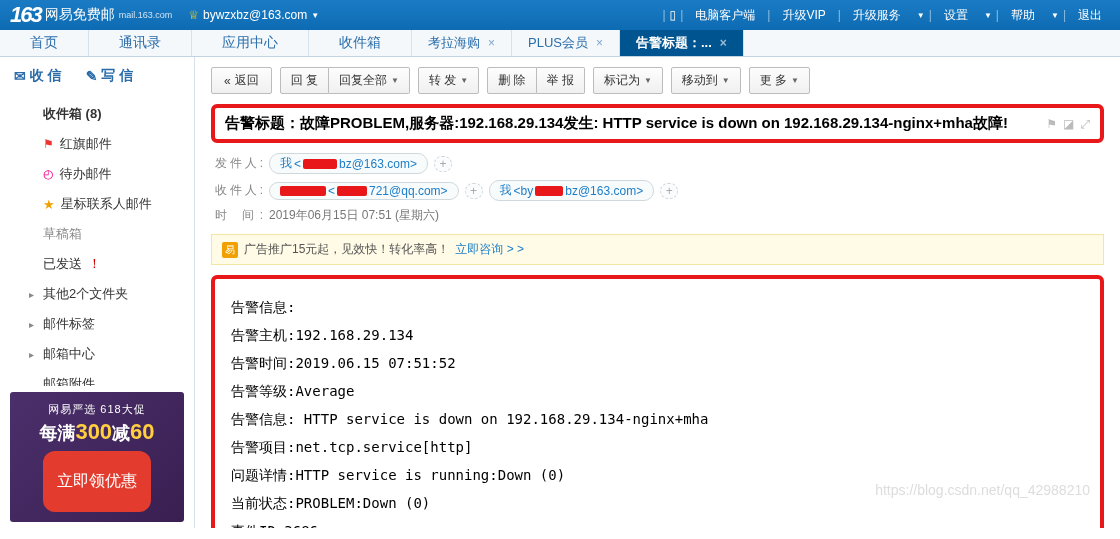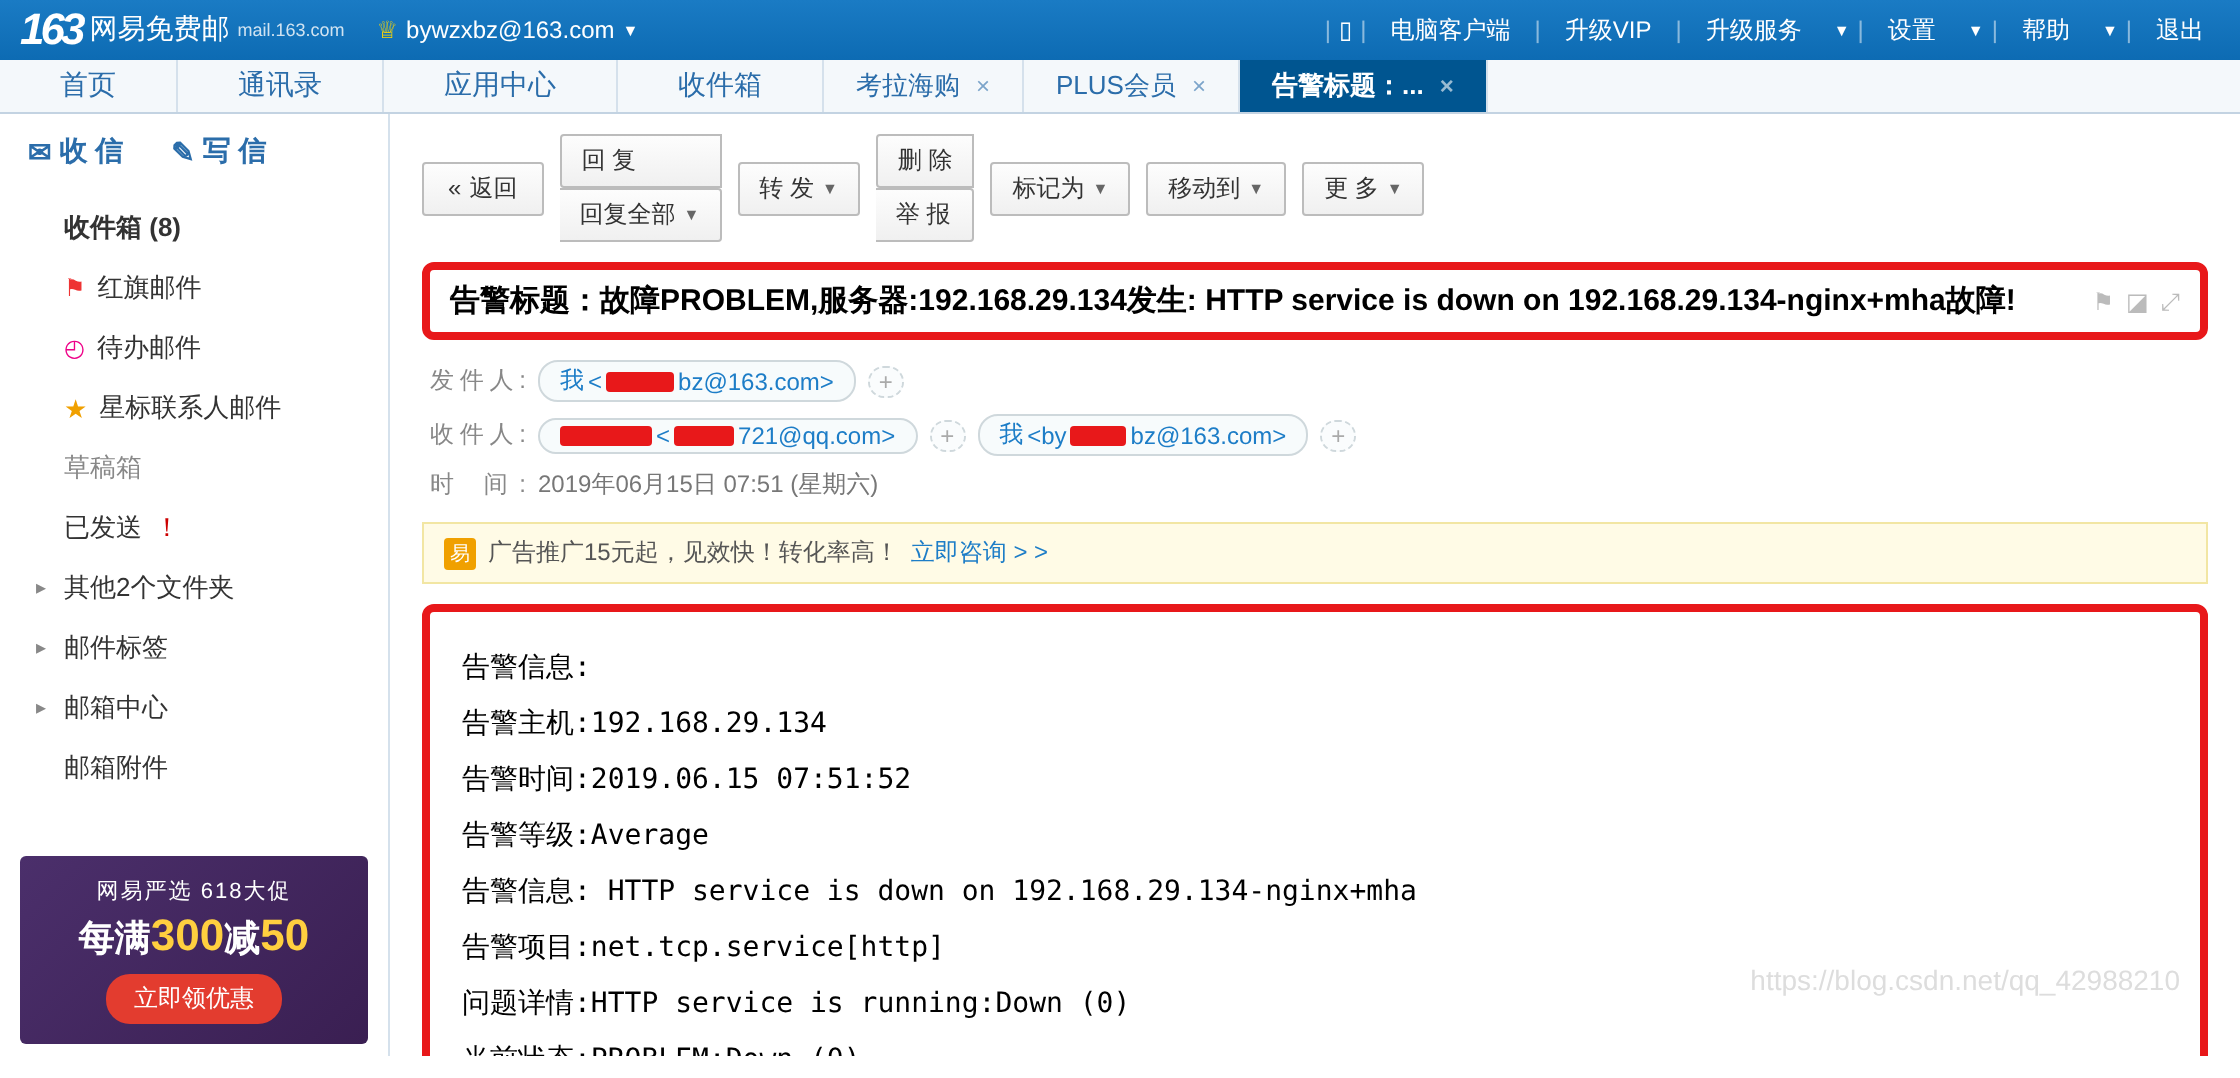--- a/index.html
+++ b/index.html
@@ -24,39 +24,39 @@
   .main-tab.small { padding: 0 16px; font-size: 13px; }
   .main-tab.active { background: #005590; color: #fff; font-weight: bold; }
   .tab-close { margin-left: 8px; font-size: 12px; opacity: 0.6; cursor: pointer; }
   
   
   .content { display: flex; height: calc(539px - 68px); }
   .sidebar { width: 195px; border-right: 1px solid #d5e1ec; background: #fff; display: flex; flex-direction: column; }
   .sidebar-actions { display: flex; padding: 10px 14px; gap: 24px; }
   .sidebar-action { color: #2b6daa; font-size: 14px; font-weight: bold; cursor: pointer; display: flex; align-items: center; gap: 4px; }
   .folders { padding: 4px 0; overflow: auto; flex: 1; }
-  .folder { padding: 6px 18px; color: #333; cursor: pointer; display: flex; align-items: center; gap: 6px; font-size: 13px; }
+  .folder { padding: 6px 29px; color: #333; cursor: pointer; display: flex; align-items: center; gap: 6px; font-size: 13px; }
   .folder.dim { color: #888; }
   .folder .chev { color: #888; font-size: 10px; width: 8px; display: inline-block; }
   .flag-red { color: #e33; font-size: 12px; }
   .clock { color: #e08; font-size: 12px; }
   .star { color: #f0a000; font-size: 13px; }
   
   .promo { margin: 6px 10px; padding: 10px 8px; background: linear-gradient(135deg,#4b2f6b,#3a1f52); color: #fff; border-radius: 3px; text-align: center; }
   .promo-line1 { font-size: 11px; letter-spacing: 1px; }
   .promo-line2 { font-size: 18px; font-weight: bold; margin: 2px 0 6px; }
   .promo-line2 .big { color: #ffcf3f; font-size: 22px; }
-  .promo-btn { background: #e33c2f; color: #fff; font-size: 12px; padding: 4px 14px; border-radius: 12px; display: inline-block; }
+  .promo-btn { background: #e33c2f; color: #fff; font-size: 16px; padding: 20px 14px; border-radius: 12px; display: inline-block; }
   
   
   .main { flex: 1; padding: 10px 16px; overflow: auto; position: relative; }
   .toolbar { display: flex; gap: 8px; align-items: center; margin-bottom: 10px; }
   .tb-btn { background: linear-gradient(#fdfdfd,#f0f0f0); border: 1px solid #bcbcbc; border-radius: 2px; padding: 4px 10px; font-size: 12px; color: #333; cursor: pointer; display: flex; align-items: center; gap: 4px; }
   .tb-btn.back { padding: 4px 12px; }
-  .tb-group { display: flex; flex-direction: column; }
+  .tb-group { display: flex; }
   .tb-group .tb-btn { border-radius: 0; border-left-width: 0; }
   .tb-group .tb-btn:first-child { border-radius: 2px 0 0 2px; border-left-width: 1px; }
   .tb-group .tb-btn:last-child { border-radius: 0 2px 2px 0; }
   .dd { font-size: 8px; color: #666; }
   
   .subject-box { border: 4px solid #e8181a; border-radius: 6px; padding: 6px 10px; margin-bottom: 10px; display: flex; align-items: center; }
   .subject { font-size: 15px; font-weight: bold; color: #000; flex: 1; }
   .subject-icons { display: flex; gap: 6px; color: #bbb; font-size: 12px; }
   
   .meta { font-size: 12px; color: #777; margin: 6px 4px; display: flex; align-items: center; gap: 6px; }
@@ -191,21 +191,21 @@
           <span>邮箱中心</span>
         </div>
       <div class="folder">
           <span class="chev"></span>
           <span>邮箱附件</span>
         </div>
     </div>
     <div class="promo">
       <div class="promo-line1">网易严选 618大促</div>
       <div class="promo-line2">
-        <span>每满</span><span class="big">300</span><span>减</span><span class="big">50</span>
+        <span>每满</span><span class="big">300</span><span>减</span><span class="big">60</span>
       </div>
       <div class="promo-btn">立即领优惠</div>
     </div>
   </div>
 
   <div class="main">
     <div class="toolbar">
       <button class="tb-btn back">
           <span>«</span>
           <span>返回</span>

